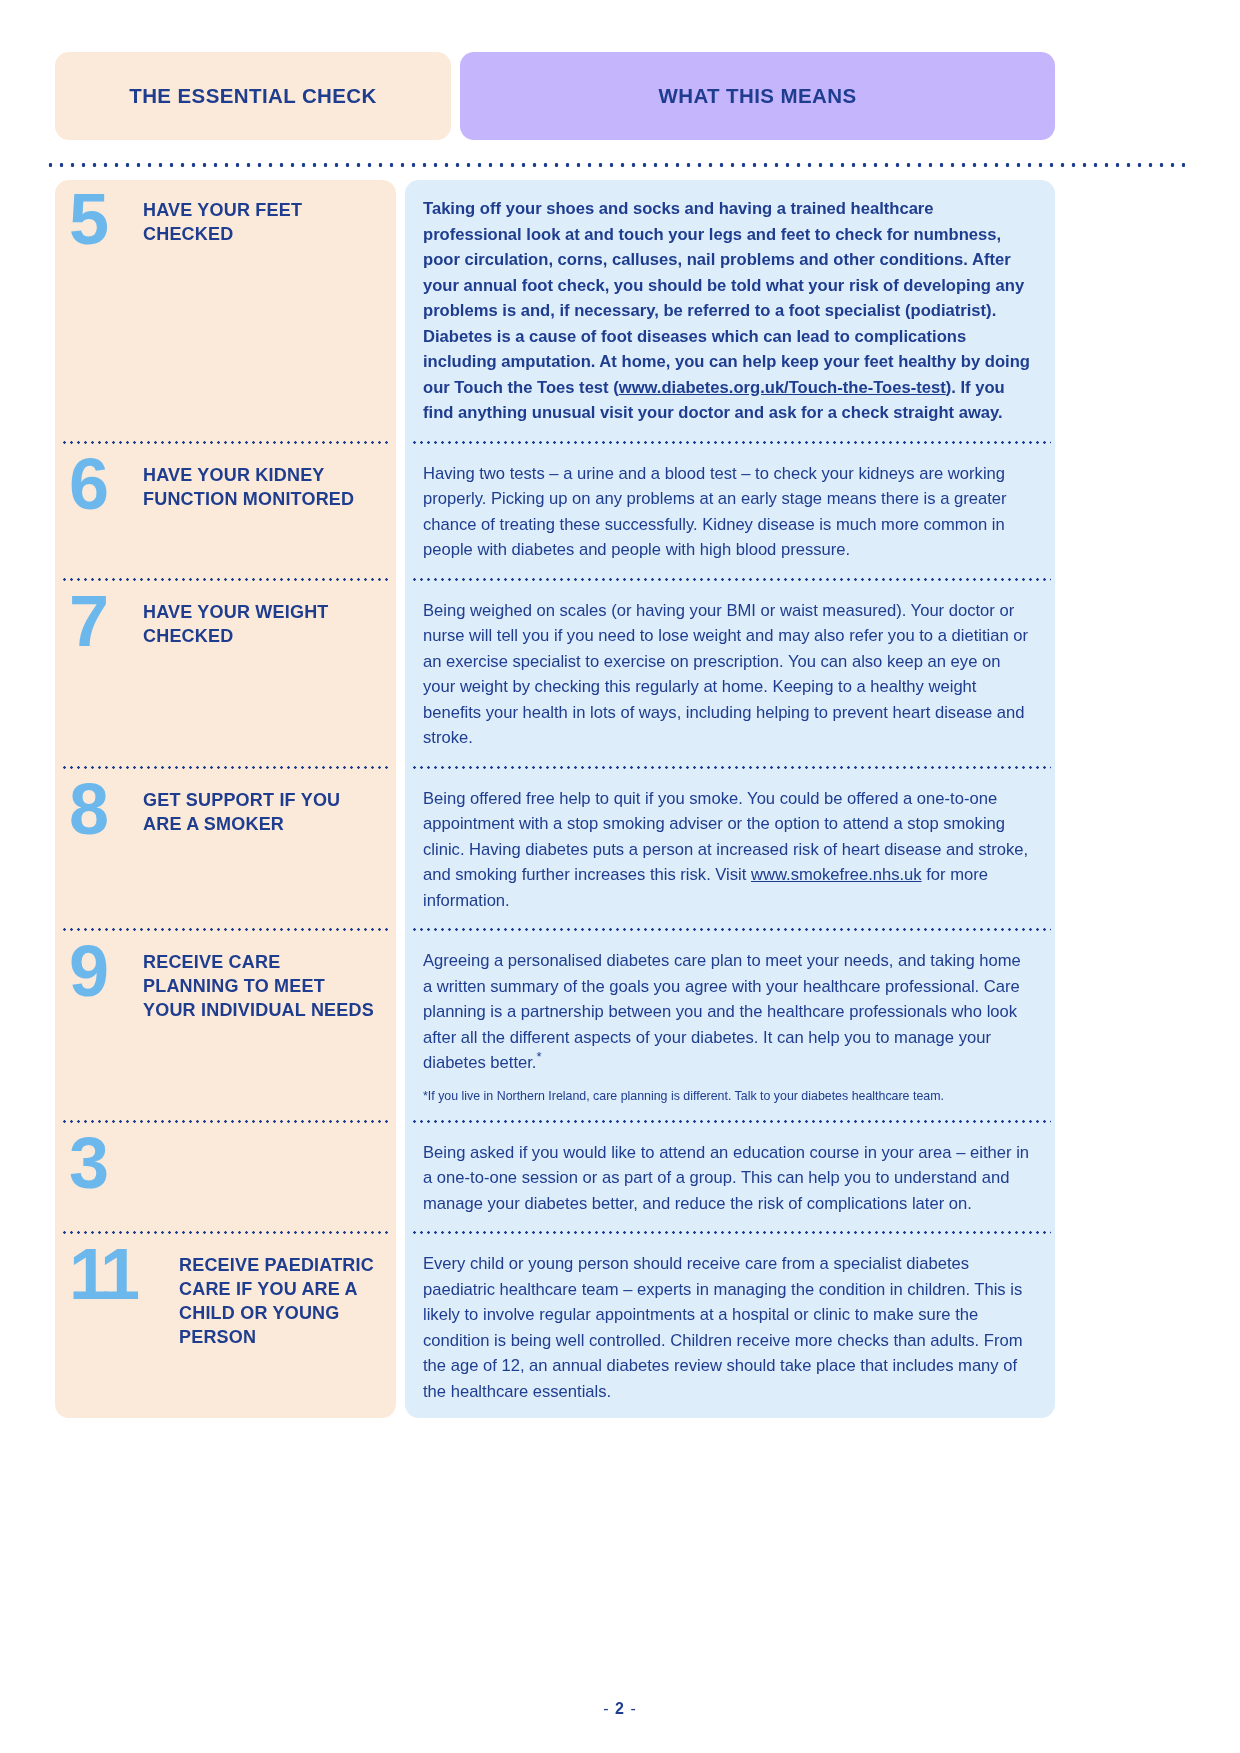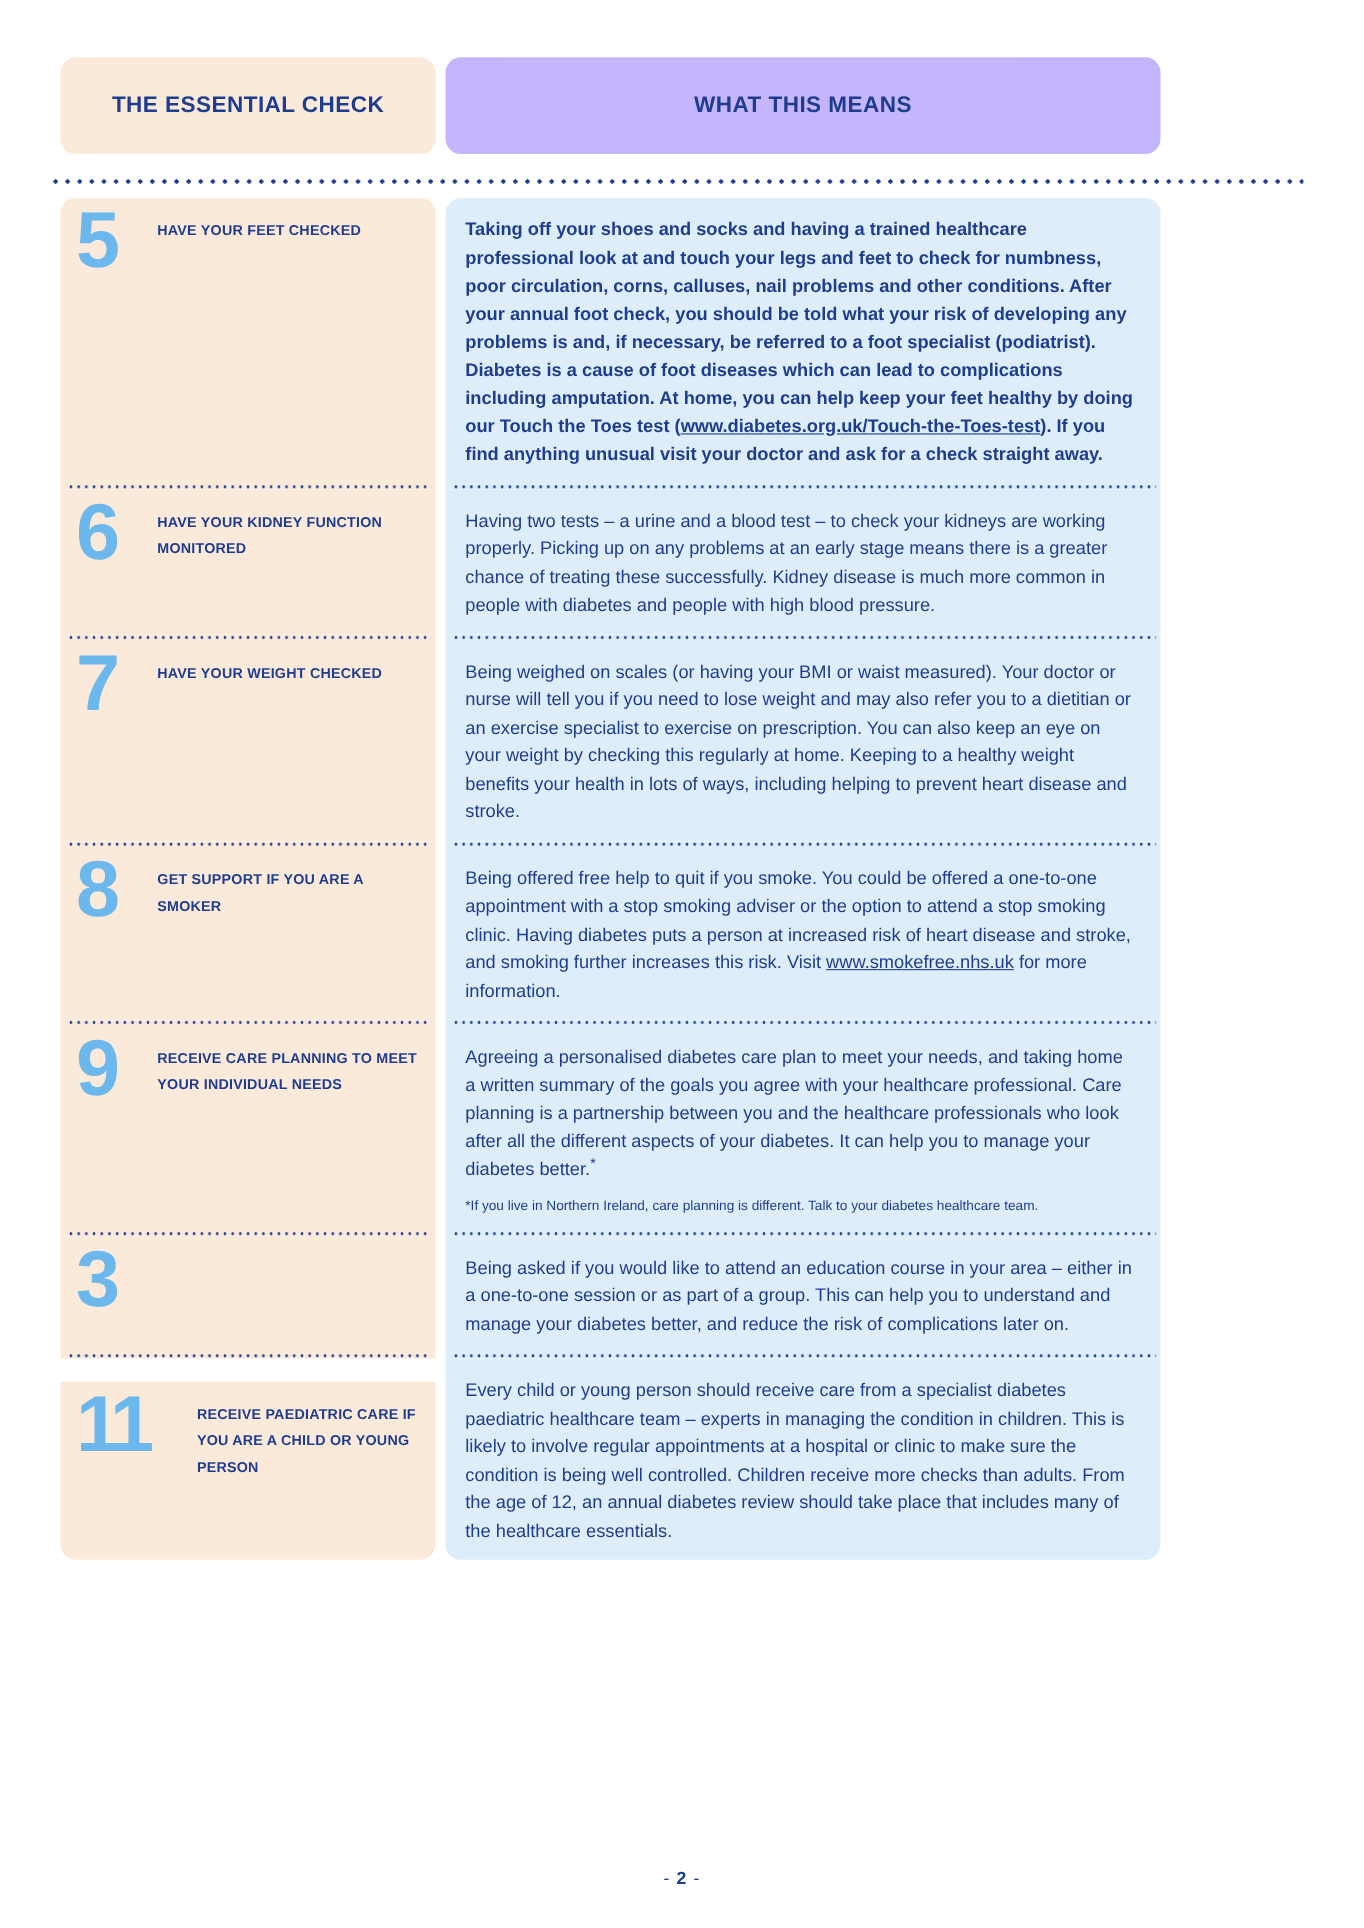--- a/index.html
+++ b/index.html
@@ -35,21 +35,21 @@
     display: flex;
     align-items: center;
     justify-content: center;
     height: 88px;
     font-size: 20.5px;
     font-weight: bold;
     letter-spacing: 0.4px;
     color: #1f3d8f;
   }
   .header-left {
-    width: 341px;
+    width: 396px;
     background: #fbeada;
   }
   .header-right {
     flex: 1;
     background: #c4b5fd;
   }
 
   
   .top-dots {
     margin: 22px 55px 0 45px;
@@ -87,21 +87,21 @@
     padding: 16px 22px 14px 18px;
     margin-left: 9px;
     font-size: 16.6px;
     line-height: 25.5px;
     color: #1f3d8f;
   }
 
   
   .row:first-child .cell-left { border-radius: 14px 14px 0 0; }
   .row:first-child .cell-right { border-radius: 14px 14px 0 0; font-weight: bold; }
-  .row:last-child .cell-left { border-radius: 0 0 14px 14px; margin-top: 21px; }
+  .row:last-child .cell-left { border-radius: 0 0 14px 14px; }
   .row:last-child .cell-right { border-radius: 0 0 14px 14px; }
 
   .num {
     font-size: 72px;
     font-weight: bold;
     color: #6cb8ec;
     line-height: 0.82;
     letter-spacing: -3px;
     flex: 0 0 auto;
     min-width: 74px;
@@ -109,21 +109,21 @@
     padding-left: 8px;
     margin-top: -4px;
   }
   .num.wide {
     min-width: 110px;
     letter-spacing: -5px;
   }
 
   .title {
     color: #1f3d8f;
-    font-size: 13px;
+    font-size: 18px;
     font-weight: bold;
     line-height: 24px;
     letter-spacing: 0.2px;
     padding-top: 4px;
     text-transform: uppercase;
   }
 
   .row-divider {
     margin: 0 0 0 0;
     height: 5px;

